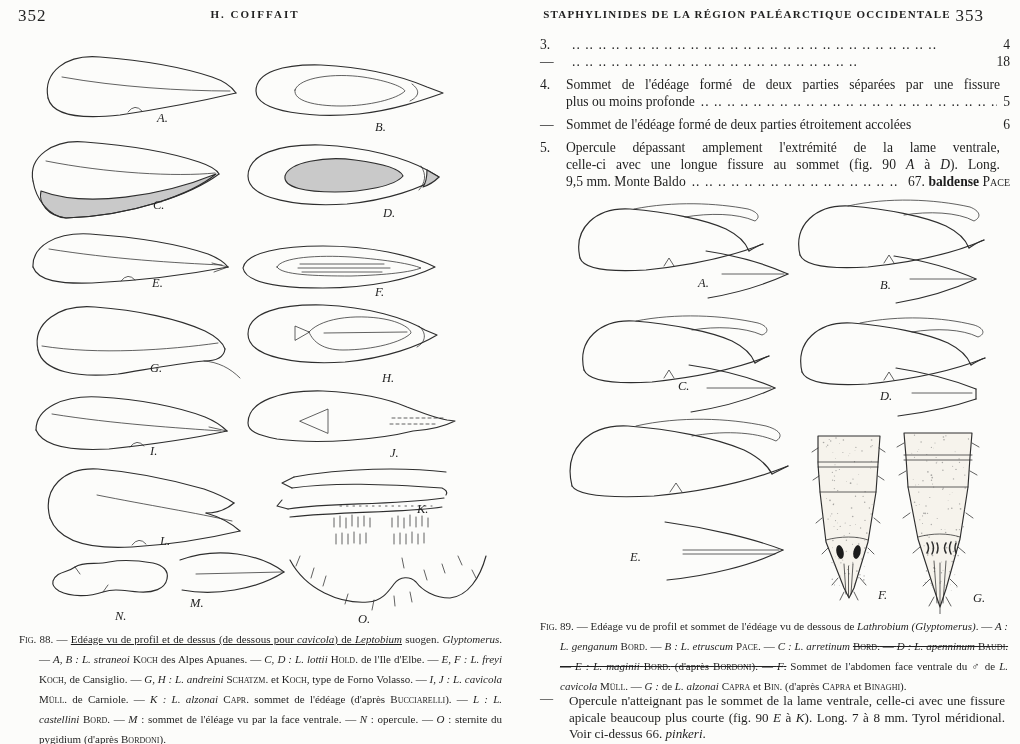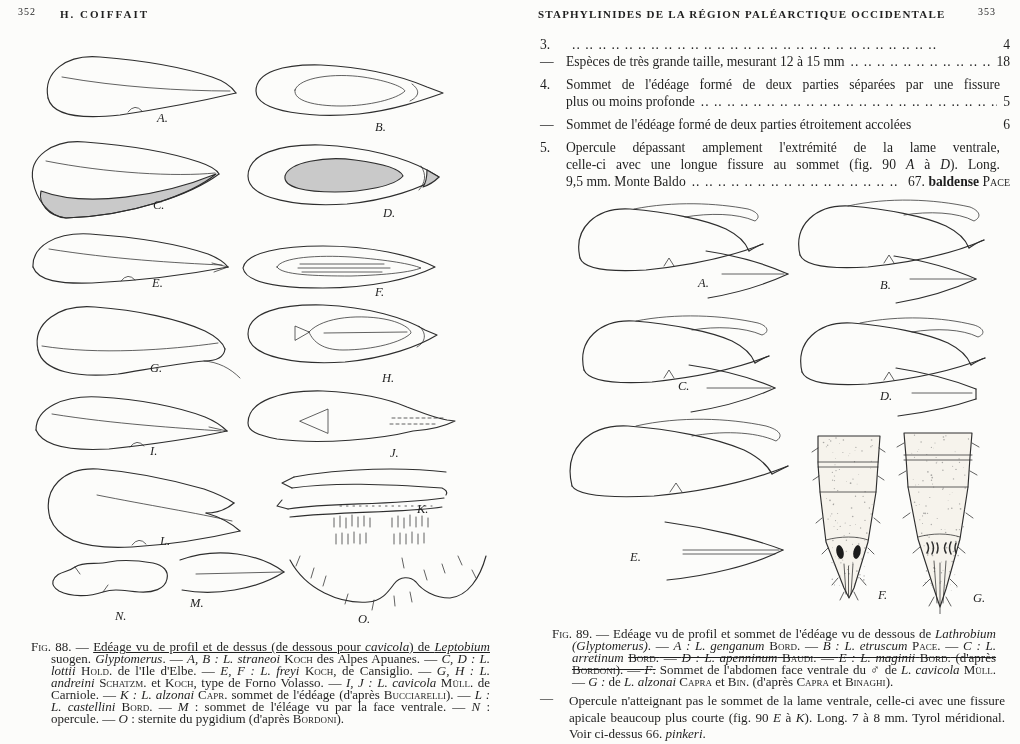--- a/index.html
+++ b/index.html
@@ -3,40 +3,40 @@
 <meta charset="utf-8">
 <style>
   html,body{margin:0;padding:0}
   body{width:1020px;height:744px;position:relative;overflow:hidden;
        background:#fcfcfa;color:#1f1f1f;
        font-family:"Liberation Serif","DejaVu Serif",serif;}
   .page{position:absolute;top:0;height:744px}
   .page.left{left:0;width:510px}
   .page.right{left:510px;width:510px}
 
-  .pagenum{position:absolute;top:6px;font-size:10px;letter-spacing:1px}
+  .pagenum{position:absolute;top:6px;font-size:17px;letter-spacing:1px}
   .left .pagenum{left:18px}
-  .right .pagenum{right:24px}
-  .running{position:absolute;top:8px;font-size:11px;font-weight:700;letter-spacing:2px;}
+  .right .pagenum{right:36px}
+  .running{position:absolute;top:8px;font-size:11px;font-weight:700;letter-spacing:2px;text-align:center}
   .left .running{left:60px;right:60px}
   .right .running{left:28px;right:64px;letter-spacing:1.2px}
 
   .fig-area{position:absolute;left:10px;top:42px;width:495px;height:585px}
   .fig2{position:absolute;left:20px;top:196px;width:480px;height:418px}
   .flabel{position:absolute;font-style:italic;font-size:12.5px;color:#242424;line-height:1}
 
   svg path, svg ellipse{fill:none;stroke:#2e2e2e;stroke-width:1.15;stroke-linecap:round;stroke-linejoin:round}
   svg .thin{stroke-width:.75}
   svg .fillg{fill:#c9c9c9}
   svg .fillp{fill:#f6f3ec}
   svg .solid{fill:#1c1c1c;stroke:none}
   svg .mid{stroke-width:1.5}
 
-  .caption{position:absolute;font-size:13px;line-height:12px;text-align:justify;
-           padding-left:20px;text-indent:-20px;margin:12px}
+  .caption{position:absolute;font-size:11px;line-height:20px;text-align:justify;
+           padding-left:20px;text-indent:-20px;margin:0}
   .left .caption{left:19px;right:8px;top:629px}
   .right .caption{left:30px;right:12px;top:616px}
 
   .key{position:absolute;left:30px;right:10px;top:36px;font-size:13.6px;line-height:17px}
   .kline{display:flex;align-items:baseline}
   .kline.sp{margin-top:6px}
   .kmark{flex:none;width:26px}
   .ktext{flex:none;max-width:434px}
   .ktext.fill{flex:1;text-align:justify;text-align-last:justify}
   .klead{flex:1 1 0;overflow:hidden;white-space:nowrap;margin:0 6px;letter-spacing:1px}
@@ -196,21 +196,20 @@
     <span class="pagenum">353</span>
 
     <div class="key" id="key-lines">
         <div class="kline">
           <span class="kmark">3.</span>
           <span class="klead">.. .. .. .. .. .. .. .. .. .. .. .. .. .. .. .. .. .. .. .. .. .. .. .. .. .. .. ..</span>
           <span class="ktarget"><span>4</span></span>
         </div>
         <div class="kline">
           <span class="kmark">—</span>
-          <span class="ktext"><span>Espèces de très grande taille, mesurant 12 à 15 mm</span></span>
           <span class="klead">.. .. .. .. .. .. .. .. .. .. .. .. .. .. .. .. .. .. .. .. .. ..</span>
           <span class="ktarget"><span>18</span></span>
         </div>
         <div class="kline sp">
           <span class="kmark">4.</span>
           <span class="ktext fill"><span>Sommet de l'édéage formé de deux parties séparées par une fissure</span></span>
         </div>
         <div class="kline">
           <span class="kmark"></span>
           <span class="ktext"><span>plus ou moins profonde</span></span>

